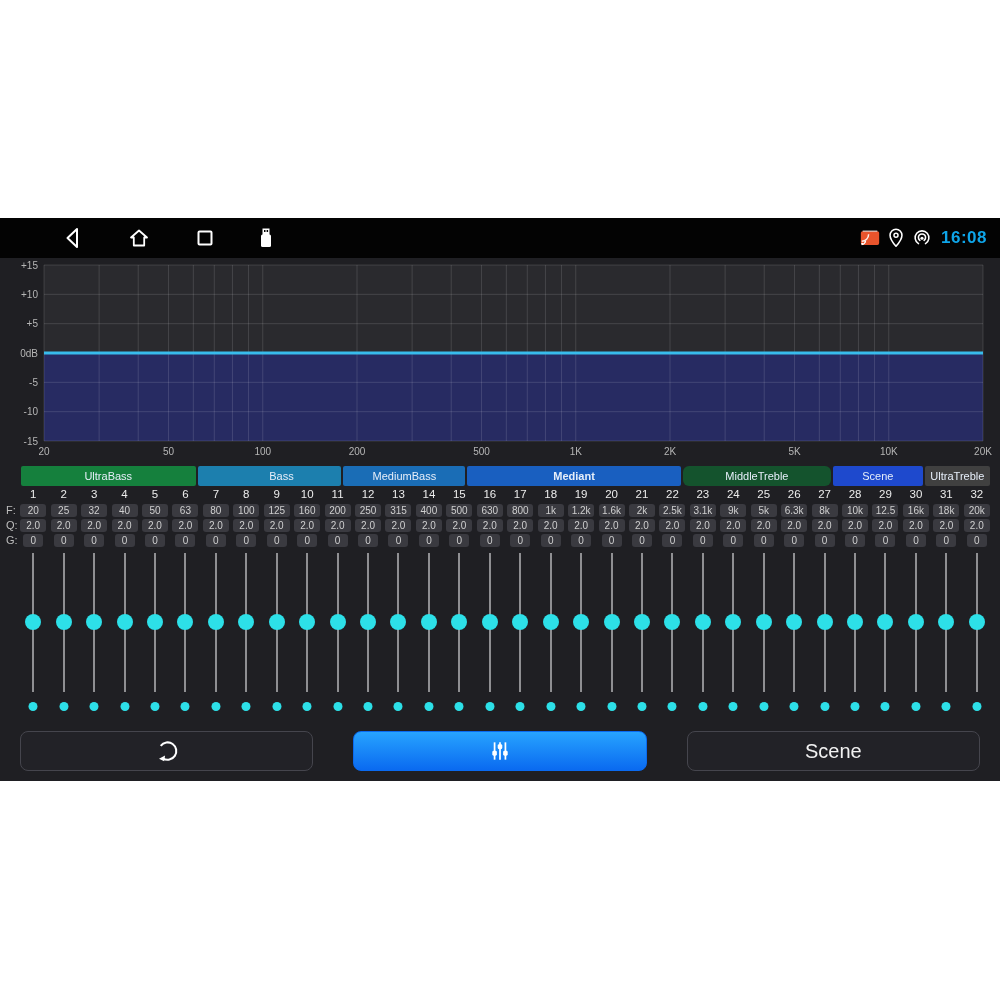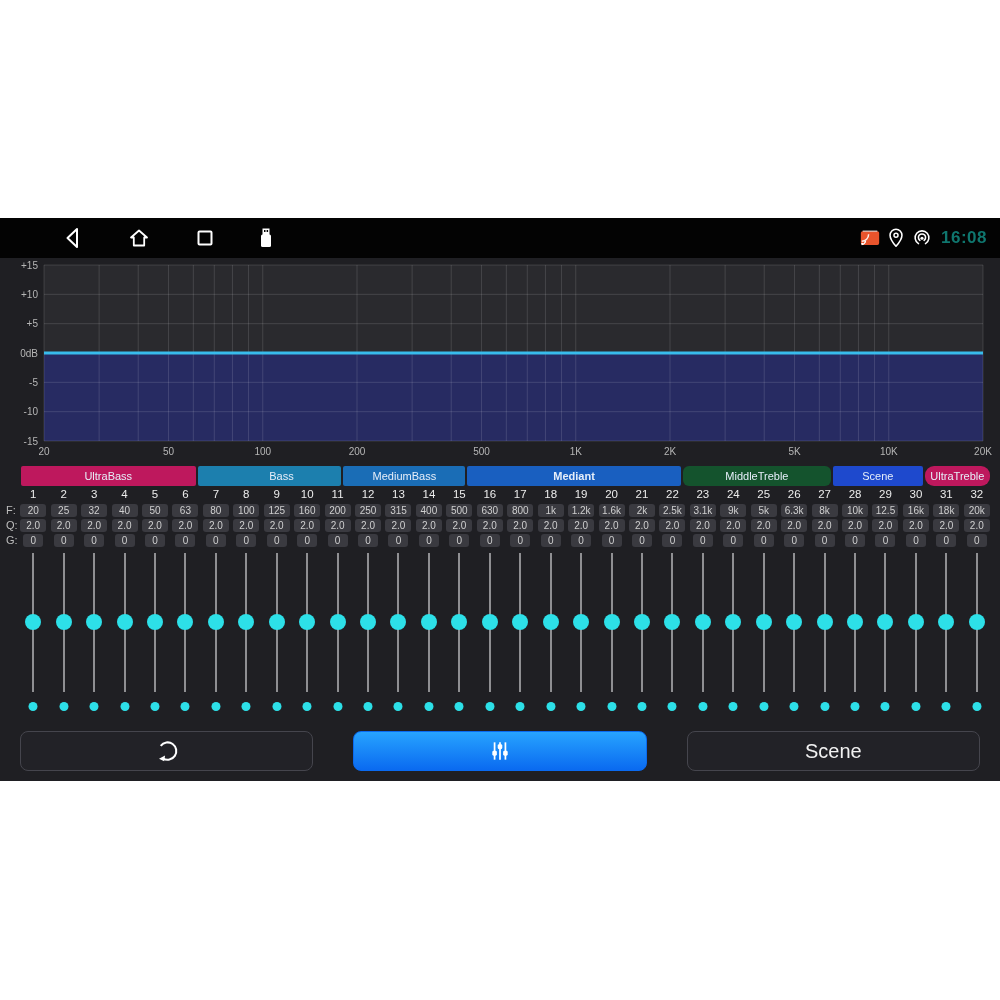--- a/index.html
+++ b/index.html
@@ -4,21 +4,21 @@
 <style>
   html,body{margin:0;padding:0;background:#ffffff;font-family:"Liberation Sans",sans-serif;}
   .page{width:1000px;height:1000px;position:relative;background:#fff;overflow:hidden;}
   .frame{position:absolute;top:218px;left:0;width:1000px;height:563px;background:#1f1f23;overflow:hidden;}
 
   
   .status-bar{position:absolute;top:0;left:0;right:0;height:40px;background:#030303;}
   .nav-icon{position:absolute;top:8px;width:24px;height:24px;}
   .status-right{position:absolute;right:13px;top:0;height:40px;display:flex;align-items:center;gap:4px;}
   .st-icon{width:22px;height:22px;}
-  .time{font-size:17px;font-weight:bold;color:#0f766e;margin-left:4px;letter-spacing:.5px;}
+  .time{font-size:17px;font-weight:bold;color:#0ea5e9;margin-left:4px;letter-spacing:.5px;}
 
   
   #eq-chart{position:absolute;top:40px;left:0;display:block;}
   .axlab{font-family:"Liberation Sans",sans-serif;font-size:10px;fill:#b6b6b6;}
 
   
   .band-bar{position:absolute;top:248px;left:21px;width:969px;height:20px;display:flex;gap:2px;}
   .band-seg{flex-basis:0;display:flex;align-items:center;justify-content:center;color:#e6eef9;font-size:11px;border-radius:2px;white-space:nowrap;overflow:hidden;}
 
   
@@ -137,27 +137,27 @@
         <text class="axlab" x="357" y="197" text-anchor="middle">200</text>
         <text class="axlab" x="481.5552227143478" y="197" text-anchor="middle">500</text>
         <text class="axlab" x="575.7776113571739" y="197" text-anchor="middle">1K</text>
         <text class="axlab" x="670" y="197" text-anchor="middle">2K</text>
         <text class="axlab" x="794.5552227143477" y="197" text-anchor="middle">5K</text>
         <text class="axlab" x="888.7776113571739" y="197" text-anchor="middle">10K</text>
         <text class="axlab" x="983" y="197" text-anchor="middle">20K</text>
       </svg>
 
     <div class="band-bar" id="band-bar">
-        <div class="band-seg" style="flex-grow: 179; background: #be185d;">UltraBass</div>
+        <div class="band-seg" style="flex-grow: 179; background: #15803d;">UltraBass</div>
         <div class="band-seg" style="flex-grow: 123; background: rgb(28, 127, 174); padding-left: 24px;">Bass</div>
         <div class="band-seg" style="flex-grow: 125; background: rgb(26, 109, 182);">MediumBass</div>
         <div class="band-seg" style="flex-grow: 219; background: rgb(25, 95, 192); font-weight: bold;">Mediant</div>
         <div class="band-seg" style="flex-grow: 152; background: #14532d; border-radius: 6px;">MiddleTreble</div>
         <div class="band-seg" style="flex-grow: 92; background: rgb(30, 73, 205);">Scene</div>
-        <div class="band-seg" style="flex-grow: 67; background: #be185d; border-radius: 9px;">UltraTreble</div>
+        <div class="band-seg" style="flex-grow: 67; background: #404040;">UltraTreble</div>
       </div>
 
     <div class="row-labels">
       <div>F:</div>
       <div>Q:</div>
       <div>G:</div>
     </div>
 
     <div id="eq-columns">
         <div class="eq-col">

